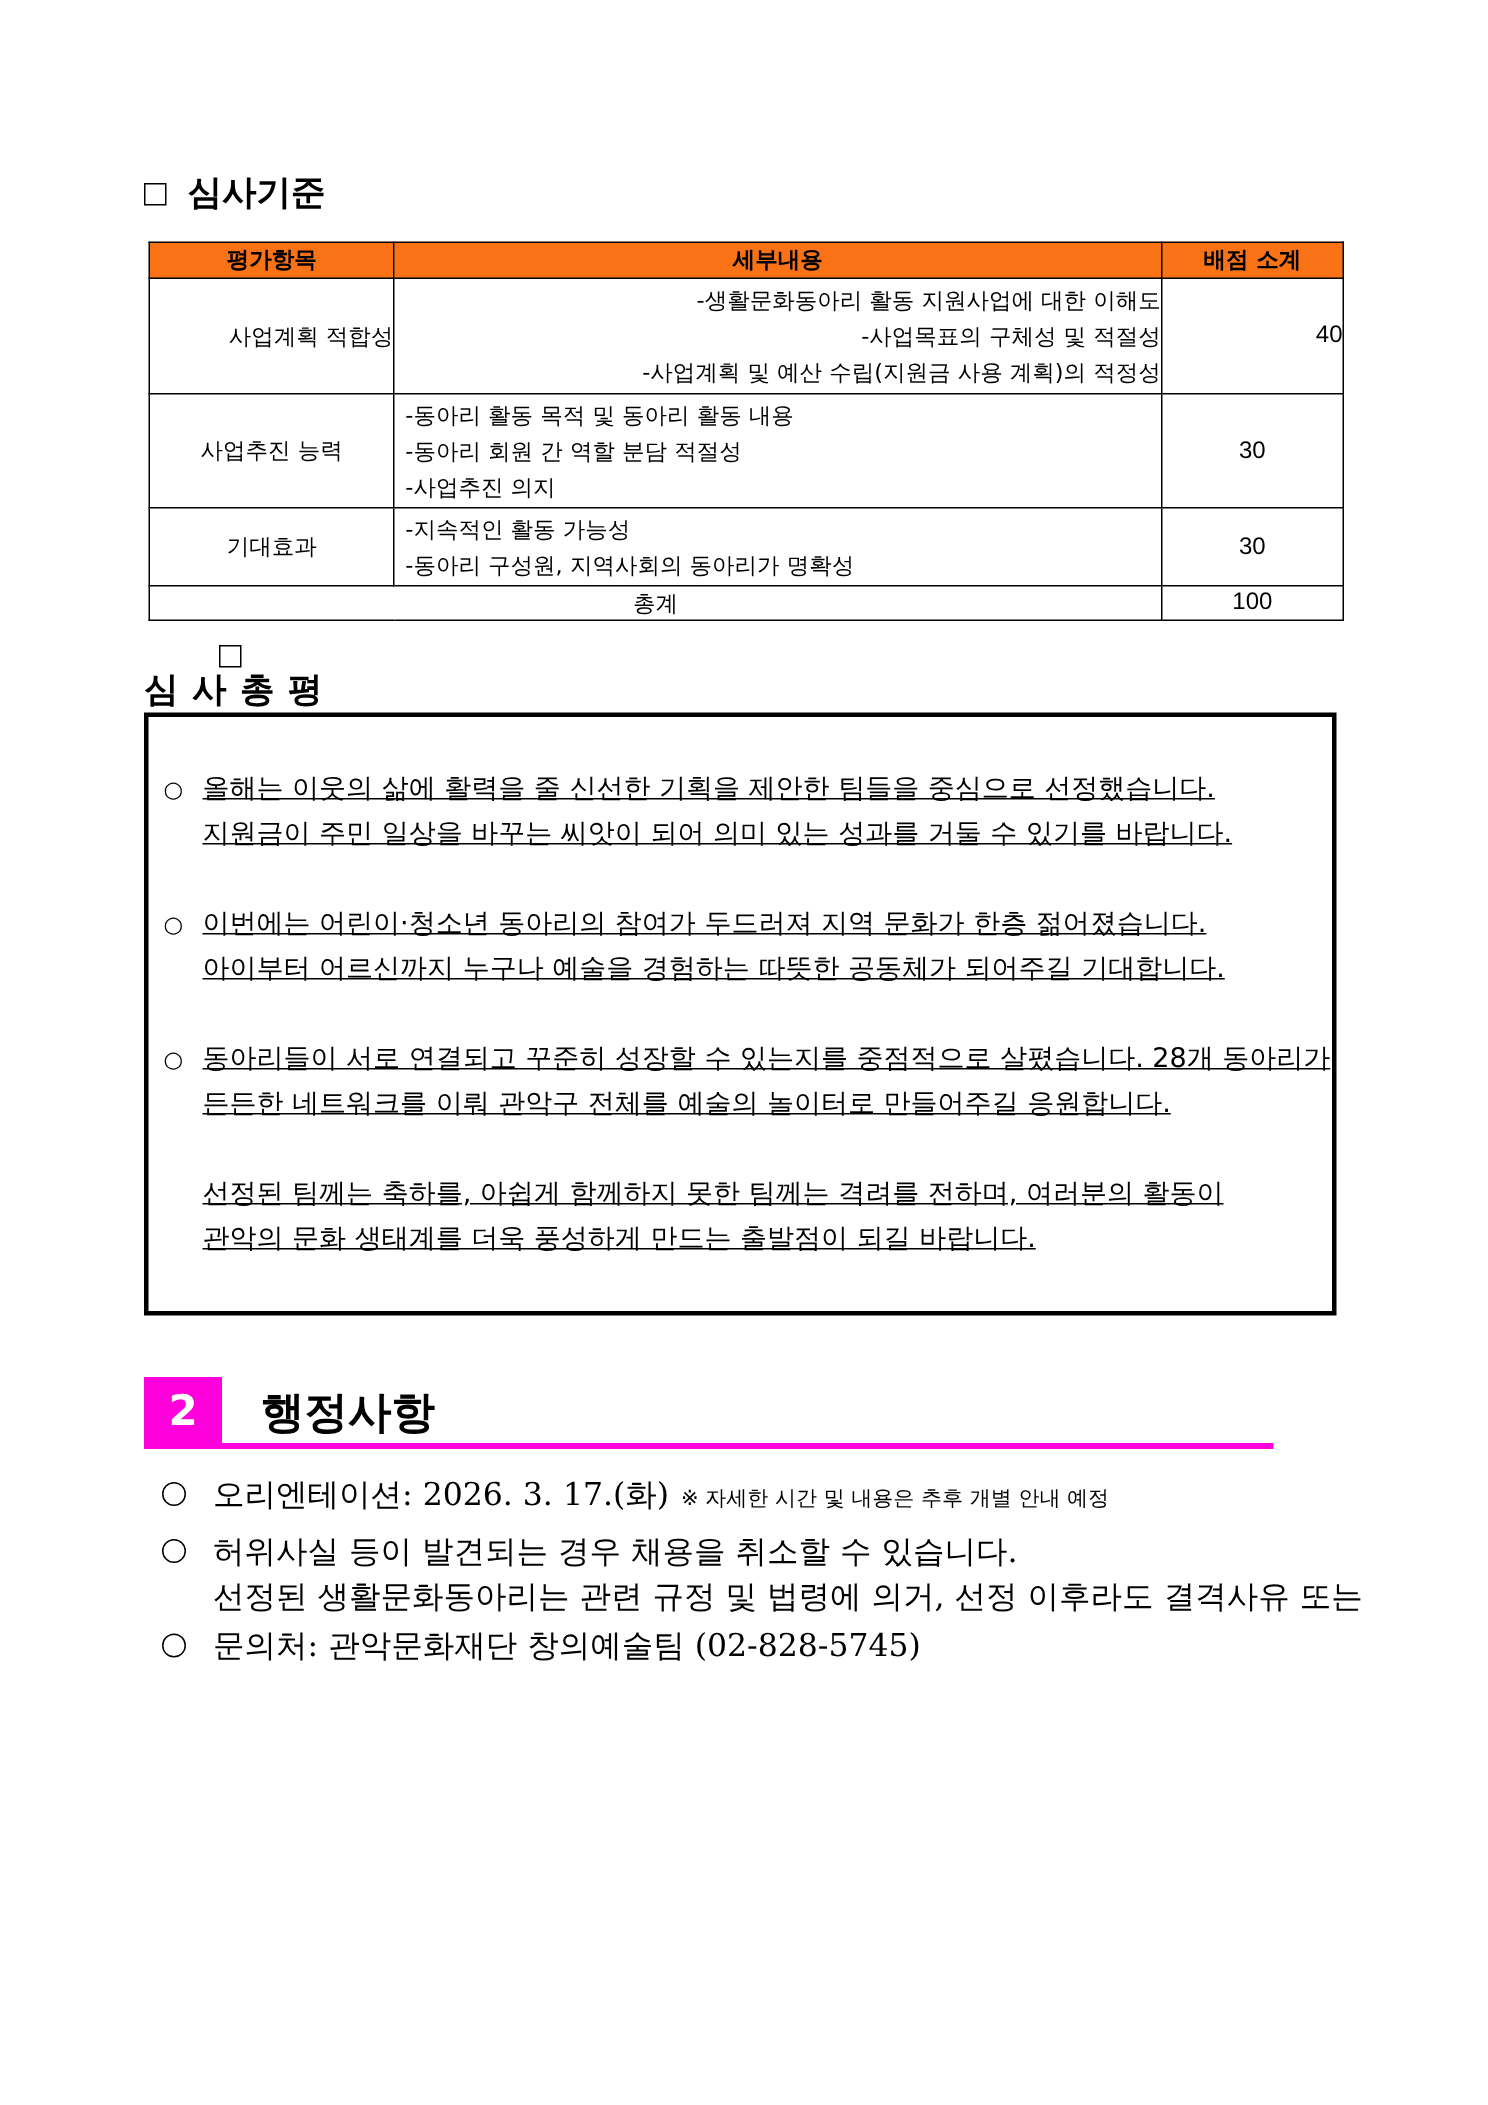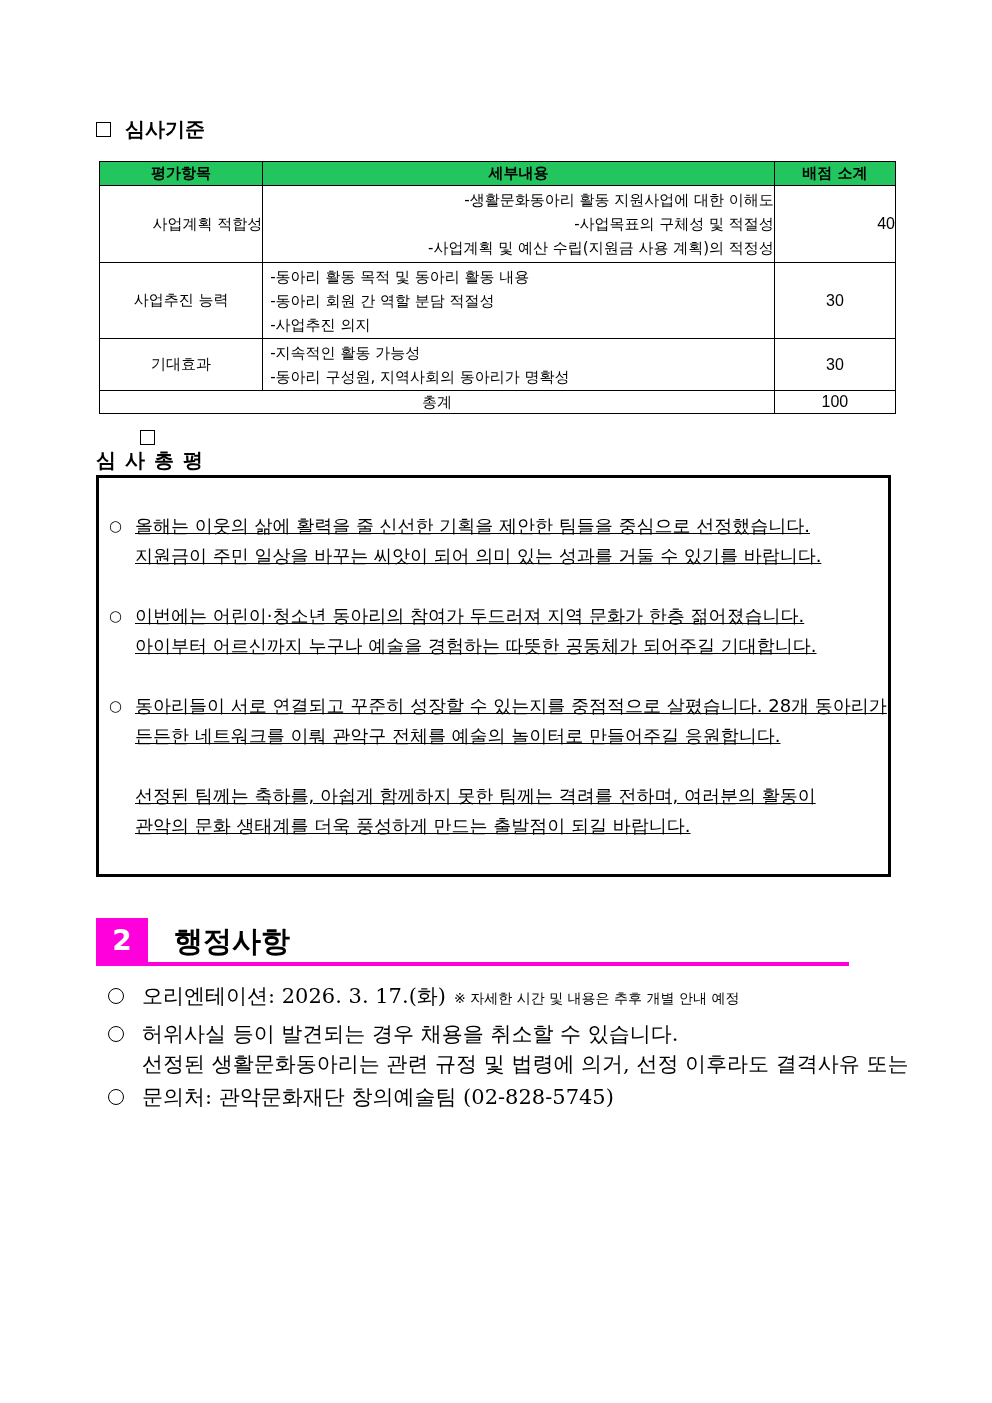--- a/index.html
+++ b/index.html
@@ -1,26 +1,26 @@
 <!DOCTYPE html>
 <html><head>
 <meta charset="utf-8">
 <style>
   html, body { margin: 0; padding: 0; background: #ffffff; }
   body { width: 992px; height: 1403px; position: relative; overflow: hidden;
          font-family: "DejaVu Sans", "Liberation Sans", sans-serif; color: #000; }
 
-  .sec-heading { position: absolute; left: 96px; font-weight: bold; font-size: 20px; line-height: 30px; display: flex; align-items: center; }
+  .sec-heading { position: absolute; left: 96px; font-weight: bold; font-size: 23px; line-height: 30px; display: flex; align-items: center; }
   .sec-heading .box { display: inline-block; width: 15px; height: 15px; border: 1.5px solid #000; margin-right: 14px; box-sizing: border-box; }
   .h1 { top: 114px; letter-spacing: 0px; }
   .h2 { top: 430px; letter-spacing: 9px; flex-direction: column; }
 
   table.criteria { position: absolute; left: 99px; top: 161px; width: 797px; border-collapse: collapse; font-size: 15px; }
   table.criteria td, table.criteria th { border: 1.3px solid #000; padding: 0; }
-  table.criteria th { background: #22c55e; font-weight: bold; height: 23px; font-size: 15px; }
+  table.criteria th { background: #f97316; font-weight: bold; height: 23px; font-size: 15px; }
   table.criteria td.cat { text-align: center; width: 162px; }
   table.criteria td.detail { text-align: left; padding-left: 7px; line-height: 24px; width: 503px; }
   table.criteria td.score { text-align: center; width: 120px; font-family: "Liberation Sans", sans-serif; font-size: 16px; }
   table.criteria tr.r1 td { height: 76px; text-align: right; }
   table.criteria tr.r2 td { height: 75px; }
   table.criteria tr.r3 td { height: 51px; }
   table.criteria tr.rt td { height: 22px; line-height: 20px; }
   .detail-line { display: block; white-space: nowrap; }
 
   .review-box { position: absolute; left: 96px; top: 475px; width: 795px; height: 402px; border: 3px solid #000; box-sizing: border-box; }

